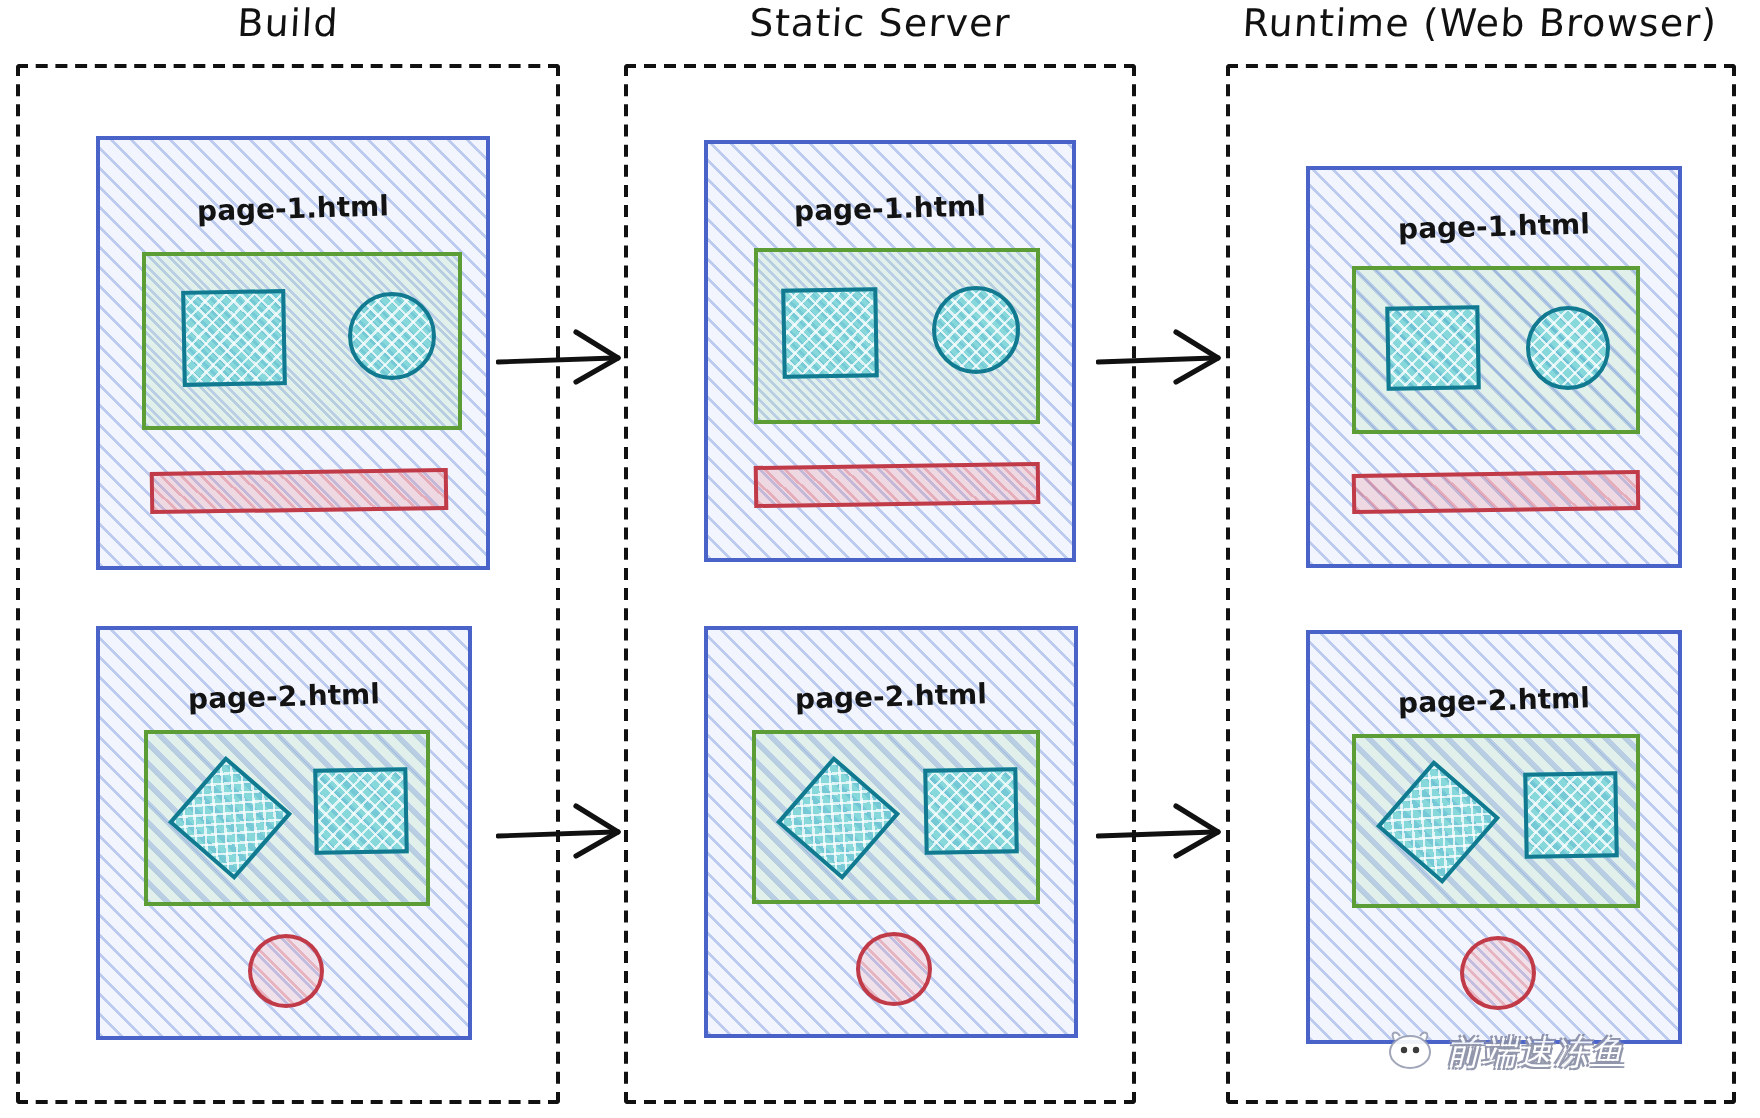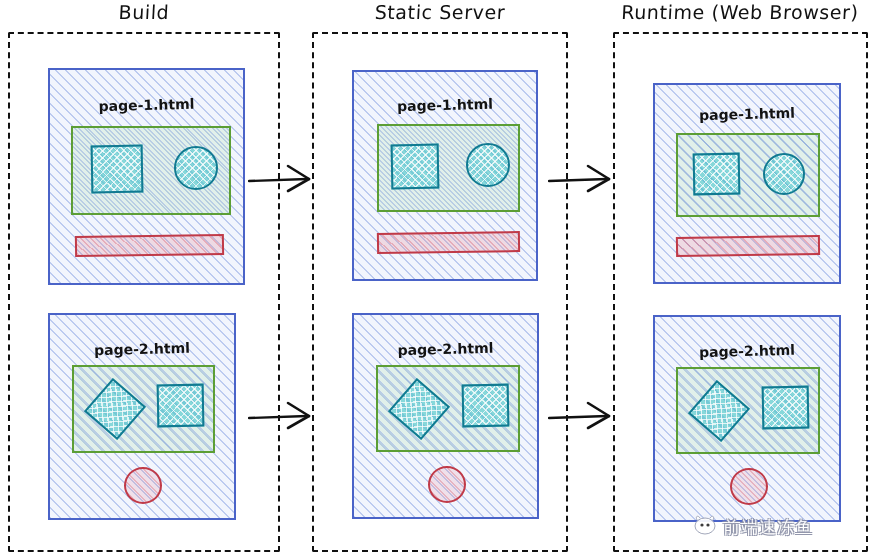--- a/index.html
+++ b/index.html
@@ -131,23 +131,24 @@
       );
   }
 
   .flow-arrow {
     position: absolute;
   }
 
   .watermark {
     position: absolute;
     display: flex;
-    align-items: flex-end;
+    align-items: center;
     gap: 5px;
     opacity: 0.92;
+    font-style: italic;
   }
   .watermark-text {
     font-family: "DejaVu Sans", sans-serif;
     font-size: 17px;
     color: #ffffff;
     letter-spacing: 1px;
     text-shadow:
       -1px -1px 0 #8a8fa6, 1px -1px 0 #8a8fa6,
       -1px  1px 0 #8a8fa6, 1px  1px 0 #8a8fa6,
        0    0   2px #ffffff;

